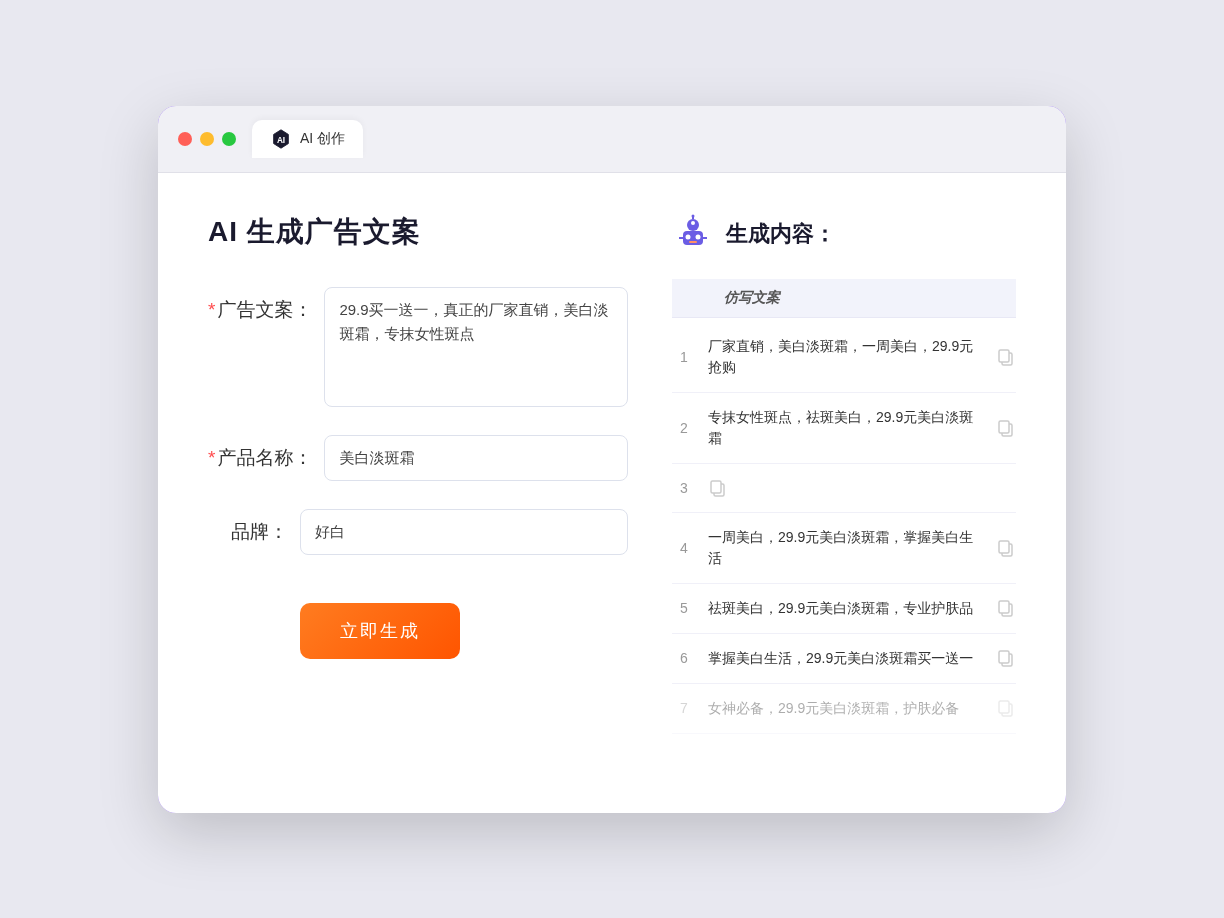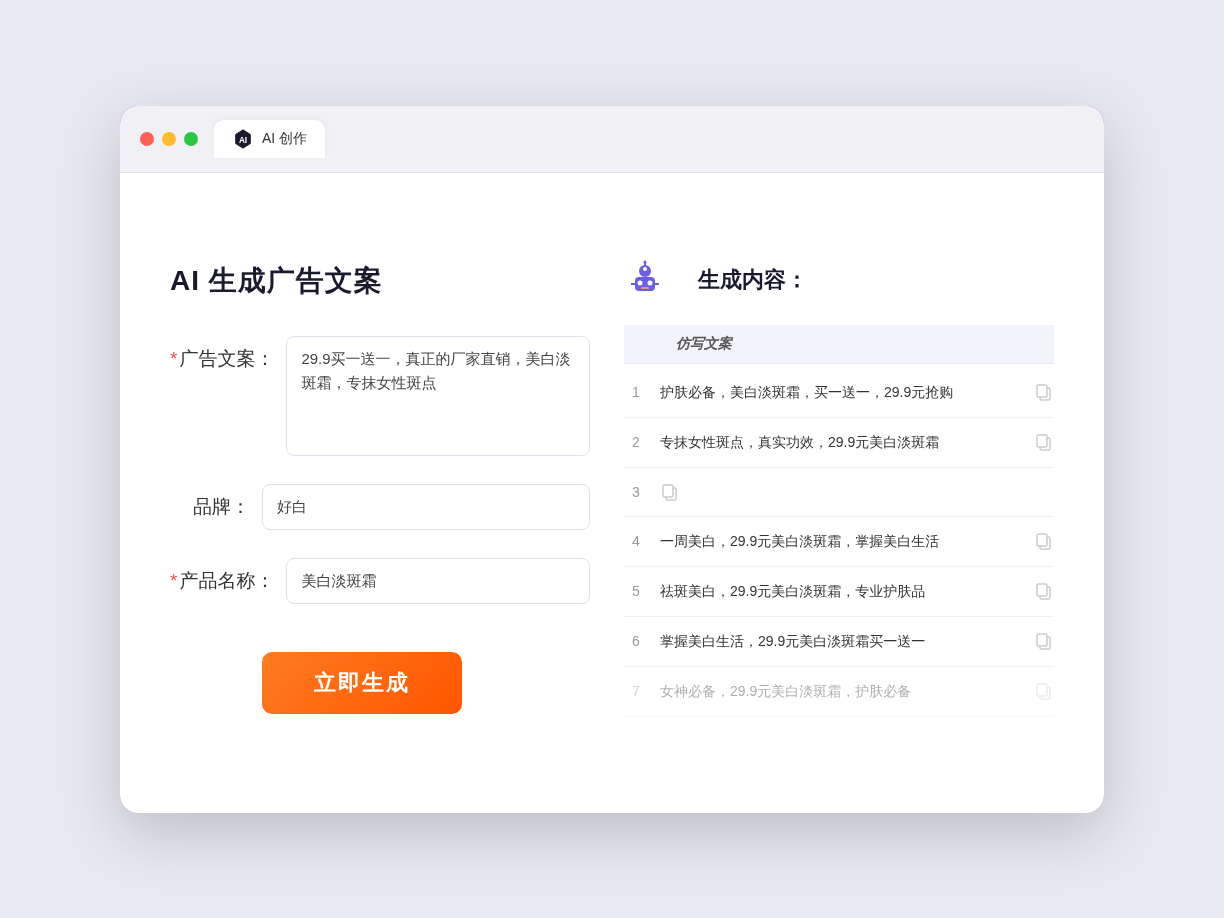--- a/index.html
+++ b/index.html
@@ -6,21 +6,21 @@
     body {
       background: #e8e8f0;
       display: flex;
       justify-content: center;
       align-items: center;
       min-height: 100vh;
       font-family: -apple-system, "PingFang SC", "Microsoft YaHei", sans-serif;
     }
 
     .browser-window {
-      width: 984px;
+      width: 908px;
       background: #8b5cf6;
       border-radius: 18px;
       box-shadow: 0 20px 60px rgba(0,0,0,0.18);
       overflow: hidden;
     }
 
     .browser-titlebar {
       background: #f0f0f5;
       padding: 14px 20px;
       display: flex;
@@ -57,23 +57,22 @@
 
     .tab-icon {
       width: 22px;
       height: 22px;
     }
 
     .browser-content {
       background: #ffffff;
       padding: 40px 50px 50px 50px;
       display: flex;
-      gap: 34px;
+      gap: 44px;
       min-height: 640px;
-      align-items: center;
     }
 
     
     .left-panel {
       flex: 0 0 420px;
     }
 
     .page-title {
       font-size: 28px;
       font-weight: 700;
@@ -121,23 +120,23 @@
       height: 120px;
     }
 
     .generate-btn {
       margin-top: 20px;
       margin-left: 92px;
       background: linear-gradient(135deg, #ff7c20, #ff5500);
       color: #fff;
       border: none;
       border-radius: 10px;
-      padding: 16px 52px;
-      font-size: 22px;
-      font-weight: 700;
+      padding: 16px 40px;
+      font-size: 18px;
+      font-weight: 400;
       cursor: pointer;
       letter-spacing: 2px;
     }
 
     
     .right-panel {
       flex: 1;
     }
 
     .result-header {
@@ -149,21 +148,20 @@
 
     .robot-icon {
       width: 42px;
       height: 42px;
     }
 
     .result-title {
       font-size: 22px;
       font-weight: 600;
       color: #1a1a2e;
-      margin-left: 20px;
     }
 
     .table-row {
       display: flex;
       align-items: center;
       border-bottom: 1px solid #f0f0f8;
       padding: 14px 0;
       gap: 12px;
     }
 
@@ -233,30 +231,30 @@
       
       <div class="form-group">
         <div class="form-label">
           <span class="required-star">*</span><span>广告文案：</span>
         </div>
         <textarea class="form-textarea" style="">29.9买一送一，真正的厂家直销，美白淡斑霜，专抹女性斑点</textarea>
       </div>
 
       
       <div class="form-group">
-        <div class="form-label">品牌：</div>
-        <input class="form-input" type="text" value="好白" style="">
-      </div>
-
-      
-      <div class="form-group">
         <div class="form-label">
           <span class="required-star">*</span><span>产品名称：</span>
         </div>
         <input class="form-input" type="text" value="美白淡斑霜" style="">
+      </div>
+
+      
+      <div class="form-group">
+        <div class="form-label">品牌：</div>
+        <input class="form-input" type="text" value="好白" style="">
       </div>
 
       
       <button class="generate-btn">立即生成</button>
     </div>
 
     <div class="right-panel">
       <div class="result-header">
 
         <svg class="robot-icon" viewBox="0 0 42 42" xmlns="http://www.w3.org/2000/svg">
@@ -274,29 +272,29 @@
         <span class="result-title">生成内容：</span>
       </div>
 
       <div class="table-header-row">
         <span>仿写文案</span>
       </div>
 
       <div id="result-list">
           <div class="table-row">
             <span class="row-num">1</span>
-            <span class="row-text">护肤必备，美白淡斑霜，买一送一，29.9元抢购</span>
+            <span class="row-text">厂家直销，美白淡斑霜，一周美白，29.9元抢购</span>
             <svg class="copy-icon" viewBox="0 0 20 20" fill="none">
     <rect x="6" y="6" width="10" height="12" rx="1.5" stroke="#999" stroke-width="1.5"></rect>
     <rect x="3" y="3" width="10" height="12" rx="1.5" fill="white" stroke="#999" stroke-width="1.5"></rect>
   </svg>
           </div>
           <div class="table-row">
             <span class="row-num">2</span>
-            <span class="row-text">专抹女性斑点，真实功效，29.9元美白淡斑霜</span>
+            <span class="row-text">专抹女性斑点，祛斑美白，29.9元美白淡斑霜</span>
             <svg class="copy-icon" viewBox="0 0 20 20" fill="none">
     <rect x="6" y="6" width="10" height="12" rx="1.5" stroke="#999" stroke-width="1.5"></rect>
     <rect x="3" y="3" width="10" height="12" rx="1.5" fill="white" stroke="#999" stroke-width="1.5"></rect>
   </svg>
           </div>
           <div class="table-row">
             <span class="row-num">3</span>
             <svg class="copy-icon" viewBox="0 0 20 20" fill="none">
     <rect x="6" y="6" width="10" height="12" rx="1.5" stroke="#999" stroke-width="1.5"></rect>
     <rect x="3" y="3" width="10" height="12" rx="1.5" fill="white" stroke="#999" stroke-width="1.5"></rect>

